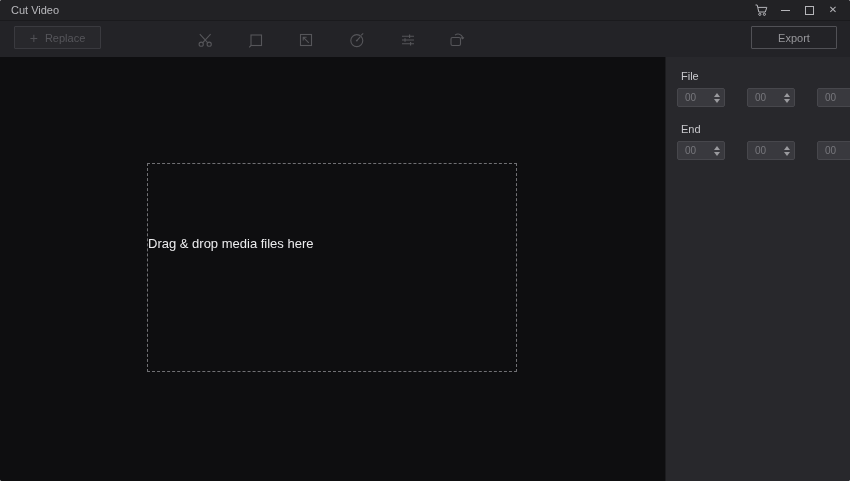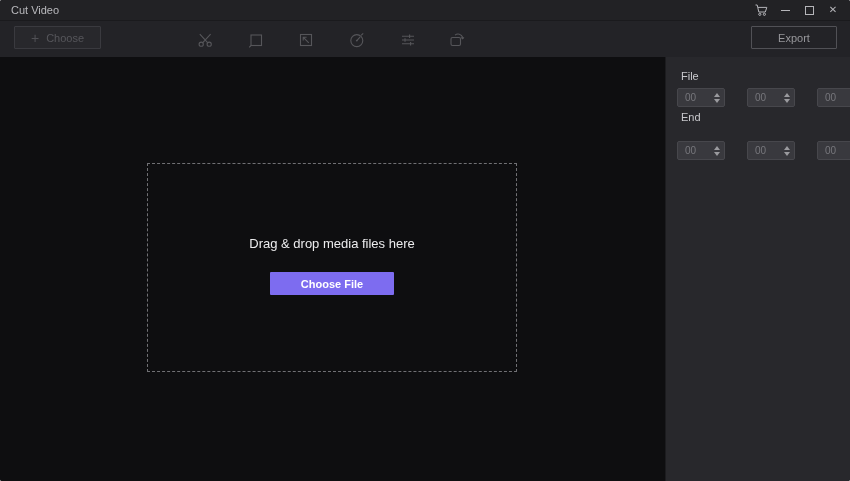--- a/index.html
+++ b/index.html
@@ -49,38 +49,38 @@
     margin-left:36px;
   }
 
   
   .main { position:absolute; top:57px; left:0; width:665px; bottom:0; background:#0e0e10; }
   .dropzone {
     position:absolute; left:147px; top:106px; width:370px; height:209px;
     border:1px dashed #707074;
   }
   .drop-msg {
-    position:absolute; top:72px; left:0; width:100%; text-align:center;
+    position:absolute; top:72px; left:0; width:100%; 
     color:#ececee; font-size:13px;
   }
   .choose-btn {
     position:absolute; top:108px; left:50%; transform:translateX(-50%);
     width:124px; height:23px; border:none; border-radius:1px;
     color:#ffffff; font-size:11px; font-weight:bold;
     display:flex; align-items:center; justify-content:center; cursor:pointer;
   }
 
   
   .panel {
     position:absolute; top:57px; left:665px; right:0; bottom:0;
     background:#28282c; border-left:1px solid #1c1c1f;
   }
   .panel-label { position:absolute; left:15px; color:#c9c9cd; font-size:11px; }
   .label-start { top:13px; }
-  .label-end   { top:54px; }
+  .label-end   { top:66px; }
   .spin-row { position:absolute; left:11px; display:flex; gap:22px; }
   .row-start { top:31px; }
   .row-end   { top:84px; }
   .spinner {
     width:48px; height:19px; background:#39393e; border:1px solid #47474c;
     border-radius:2px; display:flex; align-items:center;
     justify-content:space-between; padding:0 4px 0 7px;
   }
   .spin-val { color:#77777c; font-size:10px; }
   .spin-arrows { display:flex; flex-direction:column; align-items:center; gap:2px; }
@@ -116,21 +116,21 @@
       </span>
       <span class="win-btn">
         <span class="close-glyph">✕</span>
       </span>
     </div>
   </div>
 
   <div class="toolbar">
     <div class="replace-btn">
       <span class="replace-plus">+</span>
-      <span>Choose</span>
+      <span>Replace</span>
     </div>
 
     <span class="tool-btn" style="left:197px;">
       <svg viewBox="0 0 18 18" fill="none" stroke="currentColor" stroke-width="1.1">
         <circle cx="4.2" cy="13.2" r="2.1"></circle>
         <circle cx="12.2" cy="13.2" r="2.1"></circle>
         <path d="M5.8 11.6 L13.6 3.2 M10.6 11.6 L2.8 3.2"></path>
       </svg>
     </span>
     <span class="tool-btn" style="left:247px;">
@@ -167,21 +167,20 @@
     </span>
 
     <div class="export-btn">
       <span>Export</span>
     </div>
   </div>
 
   <div class="main">
     <div class="dropzone">
       <div class="drop-msg">Drag &amp; drop media files here</div>
-      <button class="choose-btn" style="background:#7d6cf0;">Choose File</button>
     </div>
   </div>
 
   <div class="panel">
     <span class="panel-label label-start">File</span>
 
     <div class="spin-row row-start">
       <div class="spinner">
         <span class="spin-val">00</span>
         <span class="spin-arrows">

